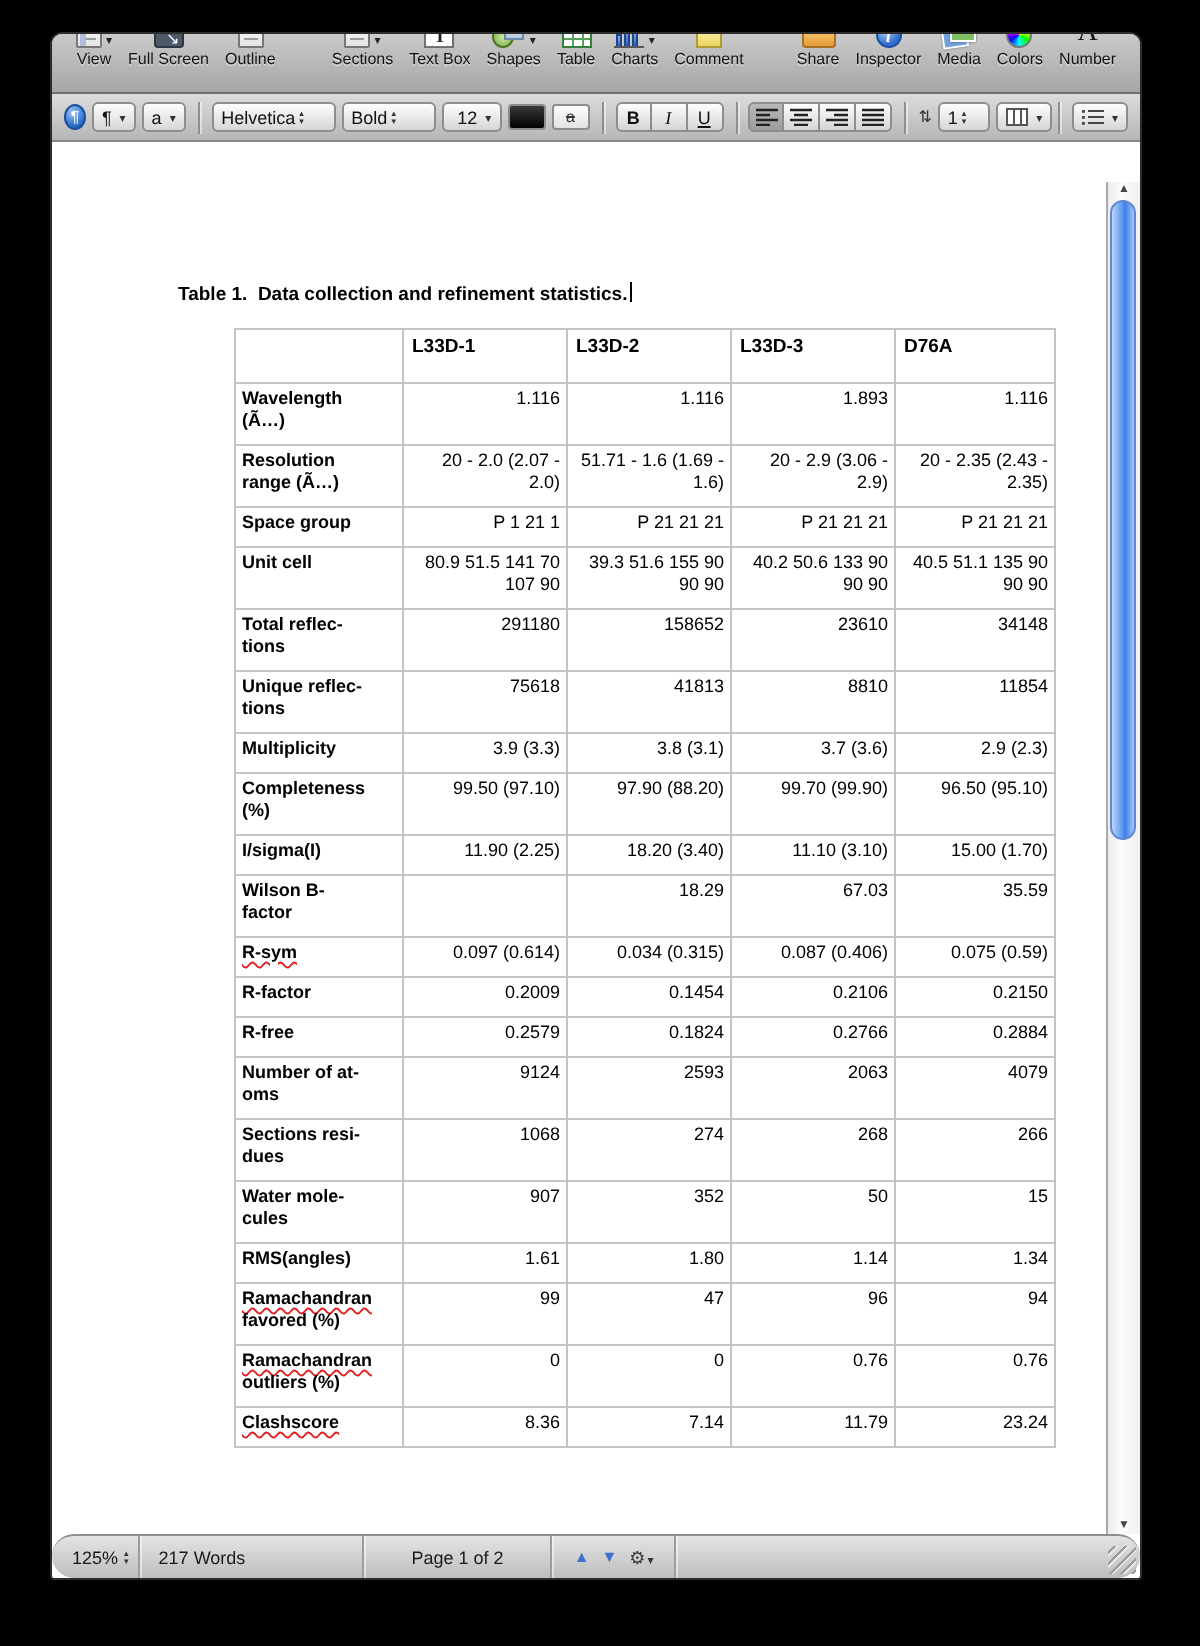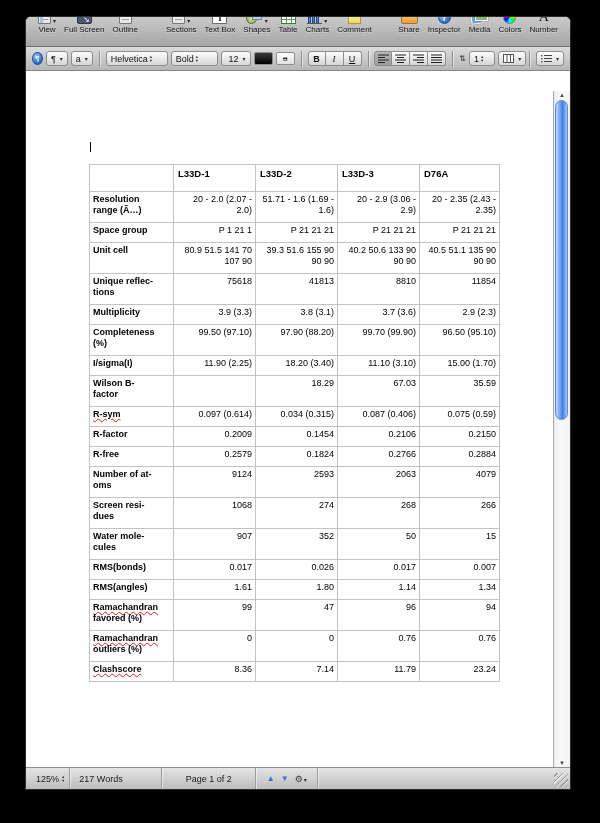--- a/index.html
+++ b/index.html
@@ -93,43 +93,43 @@
   .listend { margin-left:auto; }
 
   
   .docwrap { position:absolute; top:74px; left:0; right:0; bottom:22px; background:#fff; }
   .docarea { position:absolute; left:0; top:0; right:17px; bottom:0; background:#fff; overflow:hidden; }
   .content { position:absolute; left:63px; top:46px; width:410px; }
   .caption { font-size:9.5px; font-weight:bold; color:#000; white-space:pre-wrap; }
   .caret { display:inline-block; width:1px; height:10px; background:#000; vertical-align:-1px; margin-left:1px; }
 
   table.stats { border-collapse:collapse; table-layout:fixed; width:410px; margin-top:9px;
-    font-family:"Liberation Sans",sans-serif; font-size:9px; color:#000; }
+    font-family:"Liberation Sans",sans-serif; font-size:9px; color:#000;margin-left:28px; }
   table.stats th, table.stats td { border:1px solid #c3c3c3; vertical-align:top; line-height:11px; }
   table.stats thead th { font-weight:bold; text-align:left; padding:3px 4px 12px; font-size:9.5px; }
   table.stats tbody th { font-weight:bold; text-align:left; padding:2px 3px 6px; }
   table.stats td { text-align:right; padding:2px 3px 6px; }
   .squiggle { text-decoration-line:underline; text-decoration-style:wavy; text-decoration-color:#e02020; text-decoration-thickness:1px; text-underline-offset:1px; }
 
   
   .vscroll { position:absolute; top:0; right:0; width:17px; bottom:0;
     background:linear-gradient(90deg,#ececec,#fafafa 40%,#f2f2f2); border-left:1px solid #ababab; }
   .sarrow { position:absolute; left:0; right:0; text-align:center; font-size:6px; color:#444; }
   .sarrow.up { top:1px; } .sarrow.down { bottom:1px; }
   .thumb { position:absolute; left:1px; width:13px; top:9px; height:320px; border-radius:7px;
     background:linear-gradient(90deg,#bcd6fa 0%, #6aa1f2 40%, #3e7ee8 60%, #a8c7f7 100%);
     border:1px solid #5e88cf; }
 
   
   .statusbar { position:absolute; left:0; right:0; bottom:0; height:22px;
     background:linear-gradient(#e4e4e4,#bdbdbd); border-top:1px solid #8e8e8e;
-    display:flex; align-items:flex-end; font-size:9px; color:#1a1a1a; }
+    display:flex; align-items:flex-end; font-size:9px; color:#1a1a1a;border-radius:11px; }
   .sbcell { height:100%; display:flex; align-items:center; border-right:1px solid #9c9c9c; box-shadow:1px 0 0 rgba(255,255,255,.5); }
   .sb-zoom { padding:0 5px 0 10px; gap:3px; }
-  .sb-words { width:92px; padding-left:9px; }
+  .sb-words { width:112px; padding-left:9px; }
   .sb-page { width:94px; justify-content:center; }
   .sb-nav { width:62px; justify-content:center; gap:6px; }
   .navtri { color:#3e6fd0; font-size:8px; }
   .gear { color:#3d3d3d; font-size:9px; }
   .gear::after { content:"\25BE"; font-size:6px; margin-left:1px; color:#333; }
   .sb-rest { flex:1; height:100%; }
   .grip { width:14px; height:14px; margin:0 2px 2px 0; align-self:flex-end;
     background:repeating-linear-gradient(135deg, transparent 0 2px, #9a9a9a 2px 3px, #e8e8e8 3px 4px); }
 </style>
 </head>
@@ -334,40 +334,47 @@
               <rect x="0" y="4" width="1.4" height="1.4"></rect>
               <rect x="0" y="7" width="1.4" height="1.4"></rect>
             </g>
           </svg>
         </span>
     </div>
 
     <div class="docwrap">
       <div class="docarea">
         <div class="content">
-          <div><span class="caret"></span></div>
+          <div><span class="caption">Table 1.  Data collection and refinement statistics.</span><span class="caret"></span></div>
           <table class="stats">
             <colgroup>
                 <col style="width:84px">
                 <col style="width:82px">
                 <col style="width:82px">
                 <col style="width:82px">
                 <col style="width:80px">
               </colgroup>
             <thead>
                 <tr>
                   <th></th>
                   <th>L33D-1</th>
                   <th>L33D-2</th>
                   <th>L33D-3</th>
                   <th>D76A</th>
                 </tr>
               </thead>
             <tbody>
                 <tr>
+                  <th><span>Wavelength</span><br><span>(Ã…)</span></th>
+                  <td>1.116</td>
+                  <td>1.116</td>
+                  <td>1.893</td>
+                  <td>1.116</td>
+                </tr>
+                <tr>
                   <th><span>Resolution</span><br><span>range (Ã…)</span></th>
                   <td>20 - 2.0 (2.07 - 2.0)</td>
                   <td>51.71 - 1.6 (1.69 - 1.6)</td>
                   <td>20 - 2.9 (3.06 - 2.9)</td>
                   <td>20 - 2.35 (2.43 - 2.35)</td>
                 </tr>
                 <tr>
                   <th><span>Space group</span></th>
                   <td>P 1 21 1</td>
                   <td>P 21 21 21</td>
@@ -375,20 +382,27 @@
                   <td>P 21 21 21</td>
                 </tr>
                 <tr>
                   <th><span>Unit cell</span></th>
                   <td>80.9 51.5 141 70 107 90</td>
                   <td>39.3 51.6 155 90 90 90</td>
                   <td>40.2 50.6 133 90 90 90</td>
                   <td>40.5 51.1 135 90 90 90</td>
                 </tr>
                 <tr>
+                  <th><span>Total reflec-</span><br><span>tions</span></th>
+                  <td>291180</td>
+                  <td>158652</td>
+                  <td>23610</td>
+                  <td>34148</td>
+                </tr>
+                <tr>
                   <th><span>Unique reflec-</span><br><span>tions</span></th>
                   <td>75618</td>
                   <td>41813</td>
                   <td>8810</td>
                   <td>11854</td>
                 </tr>
                 <tr>
                   <th><span>Multiplicity</span></th>
                   <td>3.9 (3.3)</td>
                   <td>3.8 (3.1)</td>
@@ -438,41 +452,34 @@
                   <td>0.2884</td>
                 </tr>
                 <tr>
                   <th><span>Number of at-</span><br><span>oms</span></th>
                   <td>9124</td>
                   <td>2593</td>
                   <td>2063</td>
                   <td>4079</td>
                 </tr>
                 <tr>
-                  <th><span>Screen resi-</span><br><span>dues</span></th>
+                  <th><span>Sections resi-</span><br><span>dues</span></th>
                   <td>1068</td>
                   <td>274</td>
                   <td>268</td>
                   <td>266</td>
                 </tr>
                 <tr>
                   <th><span>Water mole-</span><br><span>cules</span></th>
                   <td>907</td>
                   <td>352</td>
                   <td>50</td>
                   <td>15</td>
                 </tr>
                 <tr>
-                  <th><span>RMS(bonds)</span></th>
-                  <td>0.017</td>
-                  <td>0.026</td>
-                  <td>0.017</td>
-                  <td>0.007</td>
-                </tr>
-                <tr>
                   <th><span>RMS(angles)</span></th>
                   <td>1.61</td>
                   <td>1.80</td>
                   <td>1.14</td>
                   <td>1.34</td>
                 </tr>
                 <tr>
                   <th><span class="squiggle">Ramachandran</span><br><span>favored (%)</span></th>
                   <td>99</td>
                   <td>47</td>

